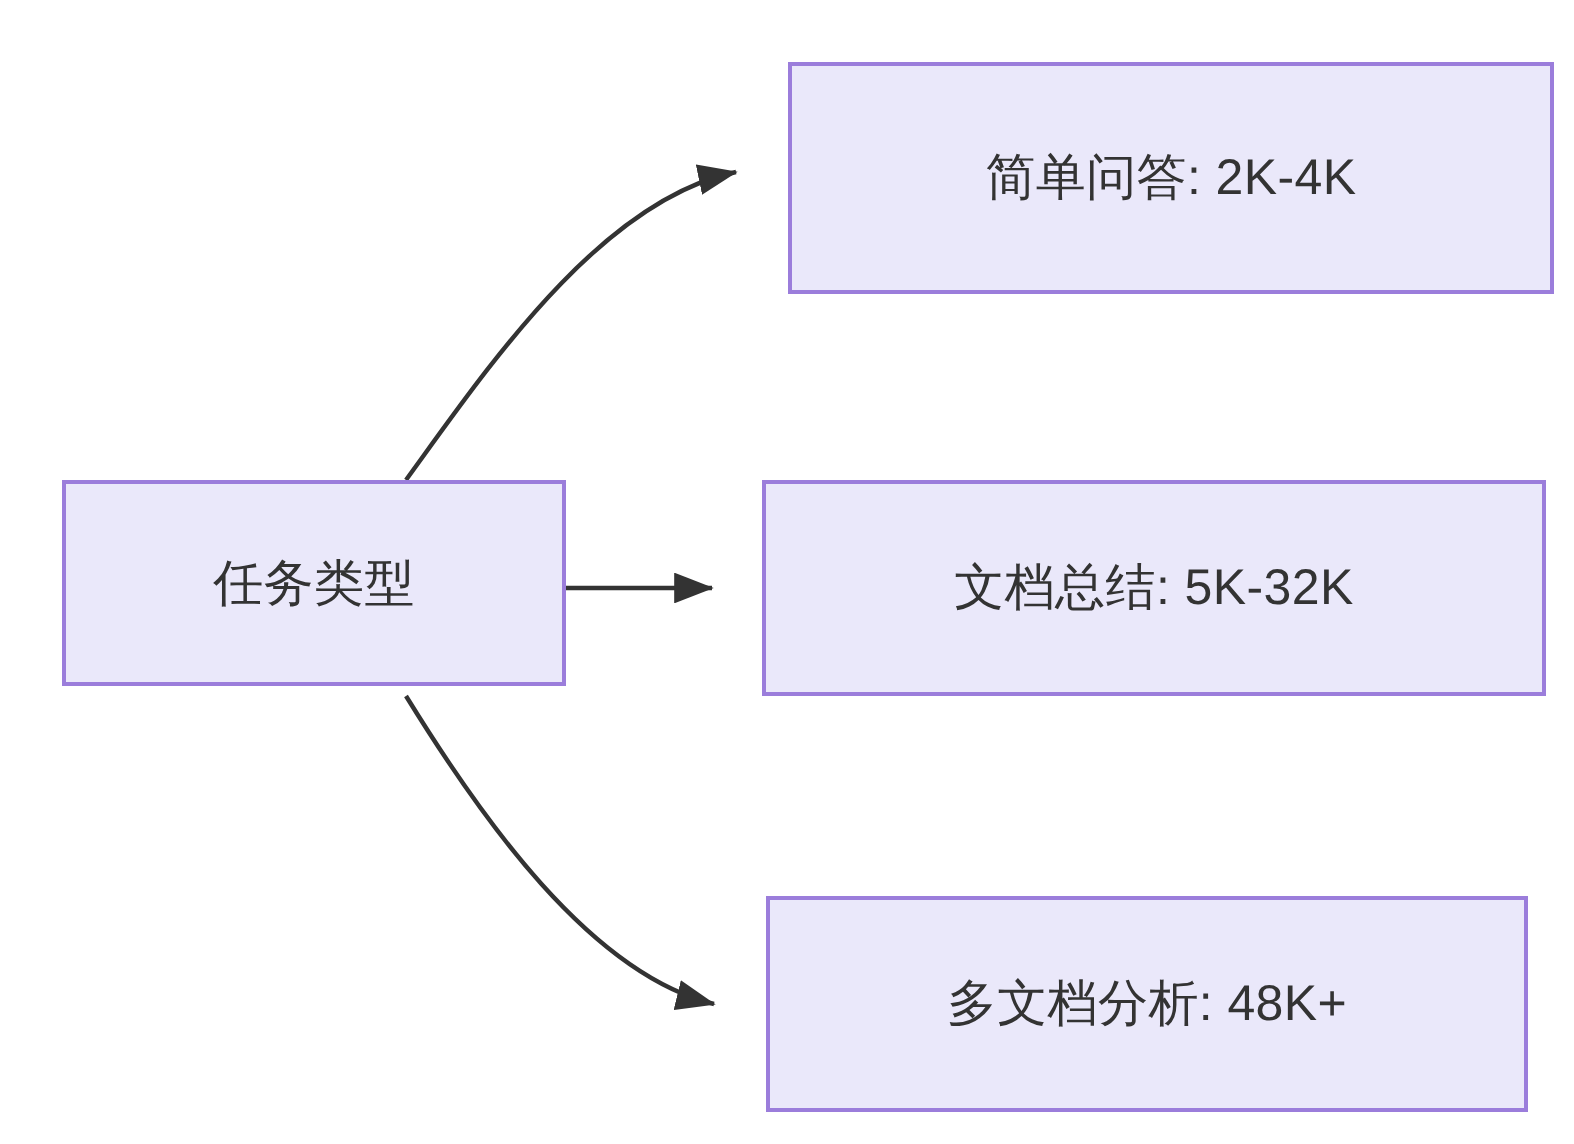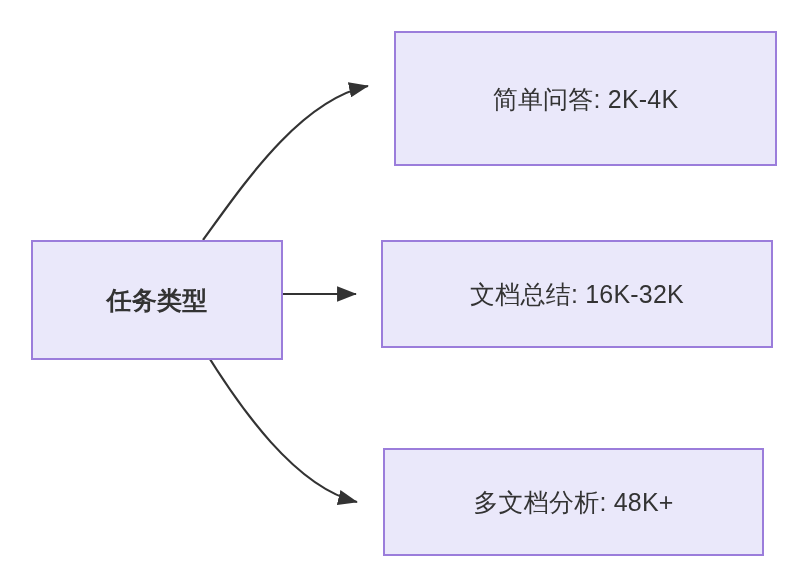--- a/index.html
+++ b/index.html
@@ -36,22 +36,22 @@
     text-align: center;
   }
   .node-label {
     color: #333333;
     font-size: 25px;
     line-height: 1.2;
     letter-spacing: 0.2px;
     white-space: nowrap;
   }
   
-  #node-root   { left: 31px;  top: 240px; width: 252px; height: 120px; font-weight: bold; }
-  #node-simple { left: 394px; top: 31px;  width: 383px; height: 135px; }
+  #node-root   { left: 31px;  top: 240px; width: 252px; height: 103px; }
+  #node-simple { left: 394px; top: 31px;  width: 383px; height: 116px; }
   #node-doc    { left: 381px; top: 240px; width: 392px; height: 108px; }
   #node-multi  { left: 383px; top: 448px; width: 381px; height: 108px; }
 </style>
 </head>
 <body>
 
 <div id="canvas">
 
   <svg id="edge-layer" viewBox="0 0 787 572" width="787" height="572" xmlns="http://www.w3.org/2000/svg">
     <defs>
@@ -69,20 +69,20 @@
 
   <div class="node" id="node-root">
     <span class="node-label">任务类型</span>
   </div>
 
   <div class="node" id="node-simple">
     <span class="node-label">简单问答: 2K-4K</span>
   </div>
 
   <div class="node" id="node-doc">
-    <span class="node-label">文档总结: 16K-32K</span>
+    <span class="node-label">文档总结: 5K-32K</span>
   </div>
 
   <div class="node" id="node-multi">
     <span class="node-label">多文档分析: 48K+</span>
   </div>
 
 </div>
 
 </body></html>

